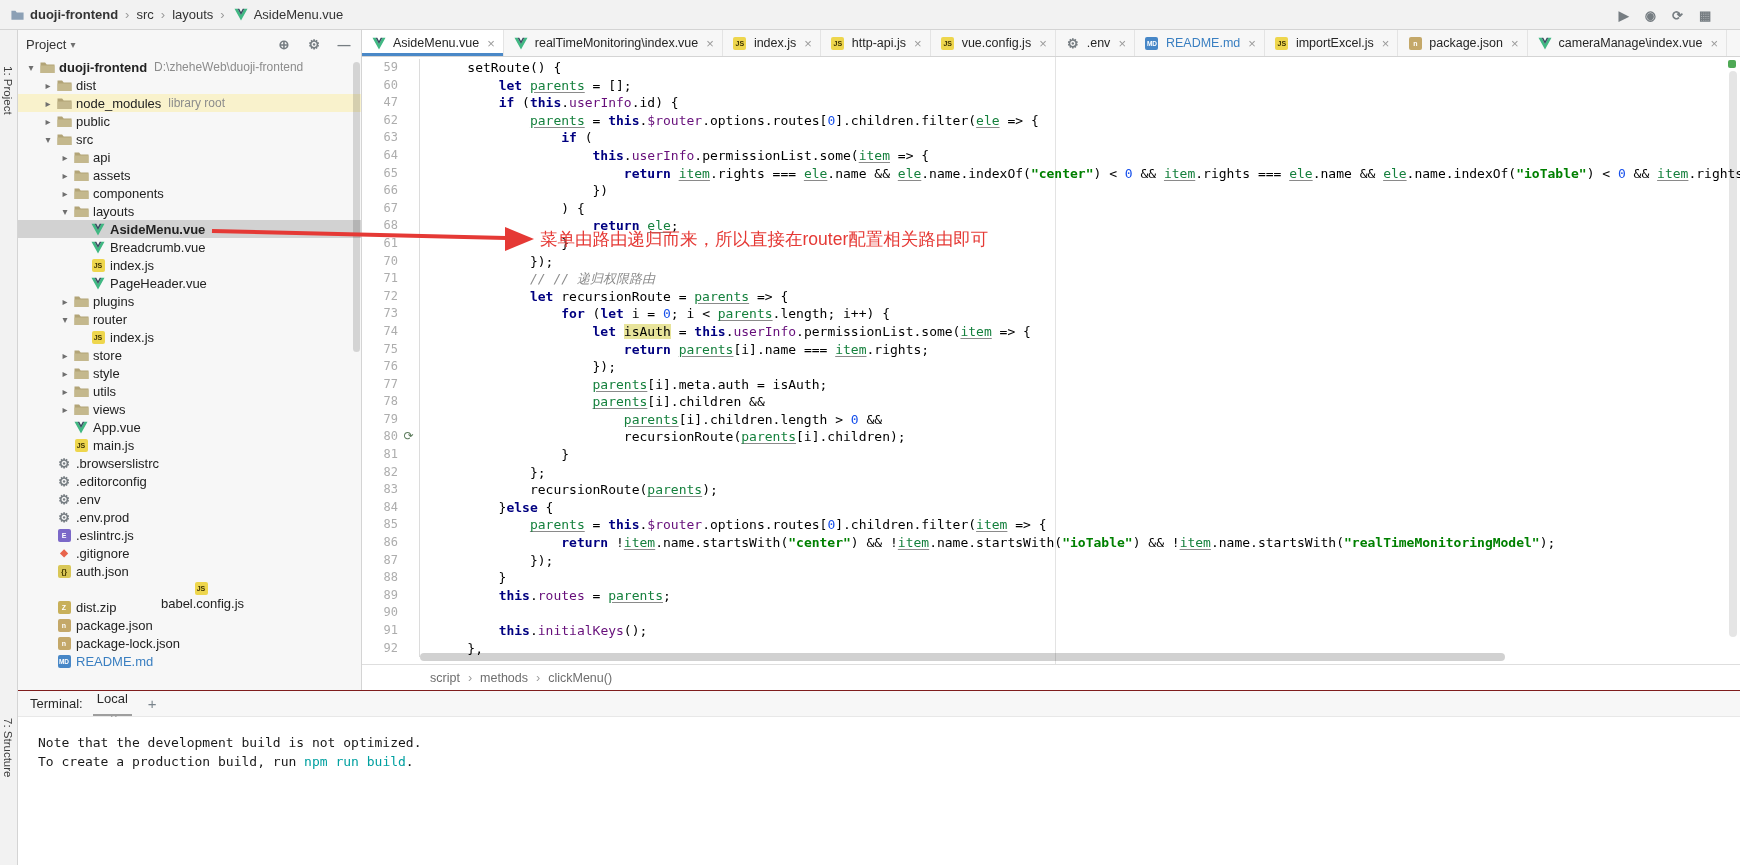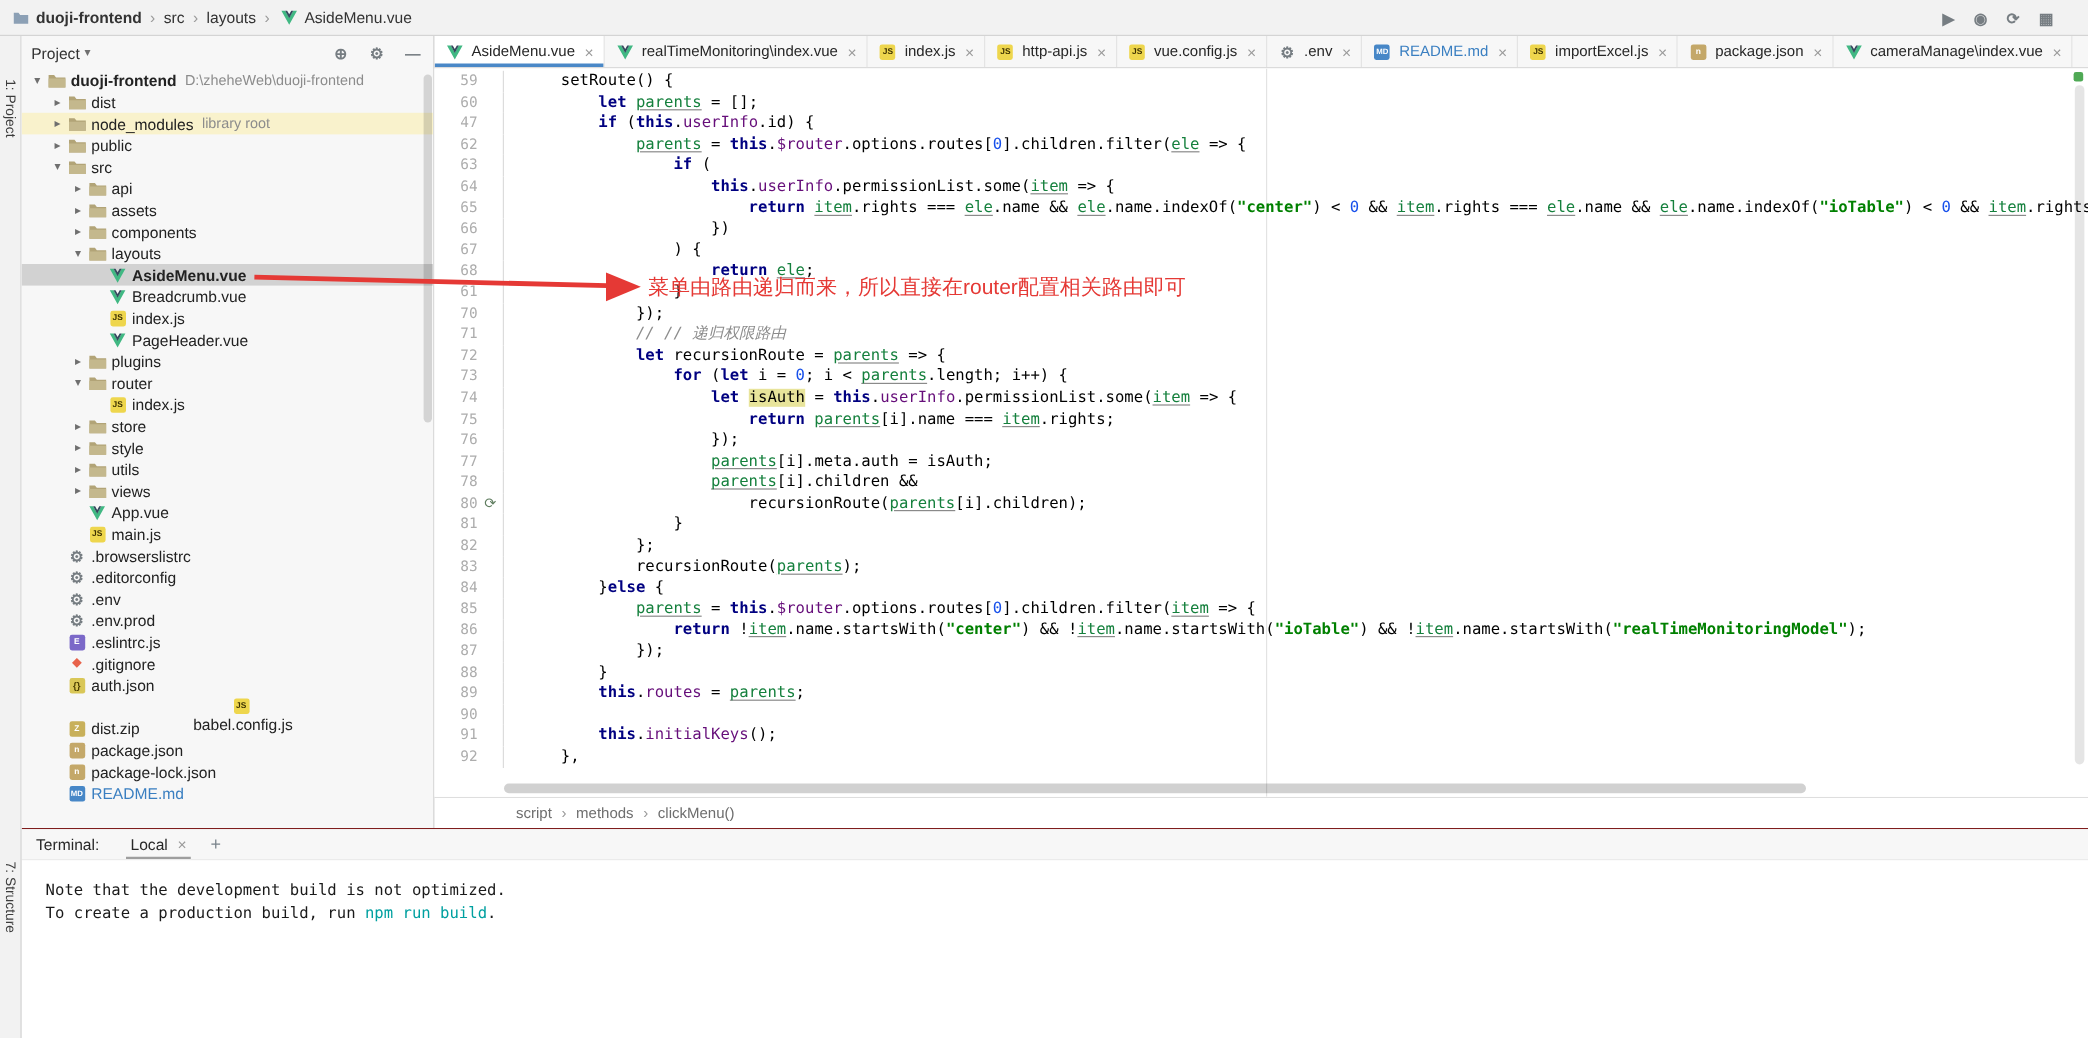--- a/index.html
+++ b/index.html
@@ -80,22 +80,22 @@
   #vscroll{position:absolute;right:3px;top:14px;width:8px;height:566px;background:rgba(0,0,0,.10);border-radius:4px;}
   #inspect-ok{position:absolute;right:4px;top:3px;width:8px;height:8px;background:#4fa955;border-radius:2px;}
   #editor-breadcrumb{height:26px;flex:none;display:flex;align-items:center;background:#fff;
     border-top:1px solid #dedede;padding-left:68px;font-size:12.5px;color:#6e6e6e;}
   .ebc-sep{margin:0 8px;color:#9a9a9a;}
 
   
   #terminal{height:175px;border-top:1px solid #7f1d1d;background:#fff;display:flex;flex-direction:column;}
   #terminal-header{height:26px;flex:none;display:flex;align-items:center;background:#f7f7f7;
     padding-left:12px;font-size:13px;color:#282828;border-bottom:1px solid #e8e8e8;}
-  #term-tab{margin-left:22px;display:flex;align-items:center;gap:5px;height:100%;
-    box-shadow:inset 0 -2px 0 #9e9e9e;padding:0 4px;}
+  #term-tab{margin-left:10px;display:flex;align-items:center;gap:5px;height:100%;
+    box-shadow:inset 0 -2px 0 #9e9e9e;padding:0 4px;flex-direction:column;}
   #term-plus{margin-left:16px;color:#7a848c;font-size:15px;}
   #terminal-body{flex:1;padding:16px 0 16px 20px;font-family:"DejaVu Sans Mono",monospace;
     font-size:13px;line-height:19px;color:#1a1a1a;background:#fff;}
   .tcmd{color:#00a0a0;}
 
   
   #annotation-svg{position:absolute;left:0;top:0;z-index:50;pointer-events:none;}
   #annotation-text{position:absolute;left:540px;top:227px;z-index:50;pointer-events:none;
     color:#e53935;font-size:17.5px;white-space:nowrap;}
 </style>
@@ -573,20 +573,21 @@
                 <div class="cl"><span class="ln">61</span><span class="gic"></span><span class="ct"><span class="tp">                }</span></span></div>
                 <div class="cl"><span class="ln">70</span><span class="gic"></span><span class="ct"><span class="tp">            });</span></span></div>
                 <div class="cl"><span class="ln">71</span><span class="gic"></span><span class="ct"><span class="tp">            </span><span class="tc">// // 递归权限路由</span></span></div>
                 <div class="cl"><span class="ln">72</span><span class="gic"></span><span class="ct"><span class="tp">            </span><span class="tk">let</span><span class="tp"> recursionRoute = </span><span class="tu">parents</span><span class="tp"> =&gt; {</span></span></div>
                 <div class="cl"><span class="ln">73</span><span class="gic"></span><span class="ct"><span class="tp">                </span><span class="tk">for</span><span class="tp"> (</span><span class="tk">let</span><span class="tp"> i = </span><span class="tn">0</span><span class="tp">; i &lt; </span><span class="tu">parents</span><span class="tp">.length; i++) {</span></span></div>
                 <div class="cl"><span class="ln">74</span><span class="gic"></span><span class="ct"><span class="tp">                    </span><span class="tk">let</span><span class="tp"> </span><span class="th">isAuth</span><span class="tp"> = </span><span class="tk">this</span><span class="tp">.</span><span class="tf">userInfo</span><span class="tp">.permissionList.some(</span><span class="tu">item</span><span class="tp"> =&gt; {</span></span></div>
                 <div class="cl"><span class="ln">75</span><span class="gic"></span><span class="ct"><span class="tp">                        </span><span class="tk">return</span><span class="tp"> </span><span class="tu">parents</span><span class="tp">[i].name === </span><span class="tu">item</span><span class="tp">.rights;</span></span></div>
                 <div class="cl"><span class="ln">76</span><span class="gic"></span><span class="ct"><span class="tp">                    });</span></span></div>
                 <div class="cl"><span class="ln">77</span><span class="gic"></span><span class="ct"><span class="tp">                    </span><span class="tu">parents</span><span class="tp">[i].meta.auth = isAuth;</span></span></div>
                 <div class="cl"><span class="ln">78</span><span class="gic"></span><span class="ct"><span class="tp">                    </span><span class="tu">parents</span><span class="tp">[i].children &amp;&amp;</span></span></div>
+                <div class="cl"><span class="ln">79</span><span class="gic"></span><span class="ct"><span class="tp">                        </span><span class="tu">parents</span><span class="tp">[i].children.length &gt; </span><span class="tn">0</span><span class="tp"> &amp;&amp;</span></span></div>
                 <div class="cl"><span class="ln">80</span><span class="gic">⟳</span><span class="ct"><span class="tp">                        recursionRoute(</span><span class="tu">parents</span><span class="tp">[i].children);</span></span></div>
                 <div class="cl"><span class="ln">81</span><span class="gic"></span><span class="ct"><span class="tp">                }</span></span></div>
                 <div class="cl"><span class="ln">82</span><span class="gic"></span><span class="ct"><span class="tp">            };</span></span></div>
                 <div class="cl"><span class="ln">83</span><span class="gic"></span><span class="ct"><span class="tp">            recursionRoute(</span><span class="tu">parents</span><span class="tp">);</span></span></div>
                 <div class="cl"><span class="ln">84</span><span class="gic"></span><span class="ct"><span class="tp">        }</span><span class="tk">else</span><span class="tp"> {</span></span></div>
                 <div class="cl"><span class="ln">85</span><span class="gic"></span><span class="ct"><span class="tp">            </span><span class="tu">parents</span><span class="tp"> = </span><span class="tk">this</span><span class="tp">.</span><span class="tf">$router</span><span class="tp">.options.routes[</span><span class="tn">0</span><span class="tp">].children.filter(</span><span class="tu">item</span><span class="tp"> =&gt; {</span></span></div>
                 <div class="cl"><span class="ln">86</span><span class="gic"></span><span class="ct"><span class="tp">                </span><span class="tk">return</span><span class="tp"> !</span><span class="tu">item</span><span class="tp">.name.startsWith(</span><span class="ts">"center"</span><span class="tp">) &amp;&amp; !</span><span class="tu">item</span><span class="tp">.name.startsWith(</span><span class="ts">"ioTable"</span><span class="tp">) &amp;&amp; !</span><span class="tu">item</span><span class="tp">.name.startsWith(</span><span class="ts">"realTimeMonitoringModel"</span><span class="tp">);</span></span></div>
                 <div class="cl"><span class="ln">87</span><span class="gic"></span><span class="ct"><span class="tp">            });</span></span></div>
                 <div class="cl"><span class="ln">88</span><span class="gic"></span><span class="ct"><span class="tp">        }</span></span></div>
                 <div class="cl"><span class="ln">89</span><span class="gic"></span><span class="ct"><span class="tp">        </span><span class="tk">this</span><span class="tp">.</span><span class="tf">routes</span><span class="tp"> = </span><span class="tu">parents</span><span class="tp">;</span></span></div>

